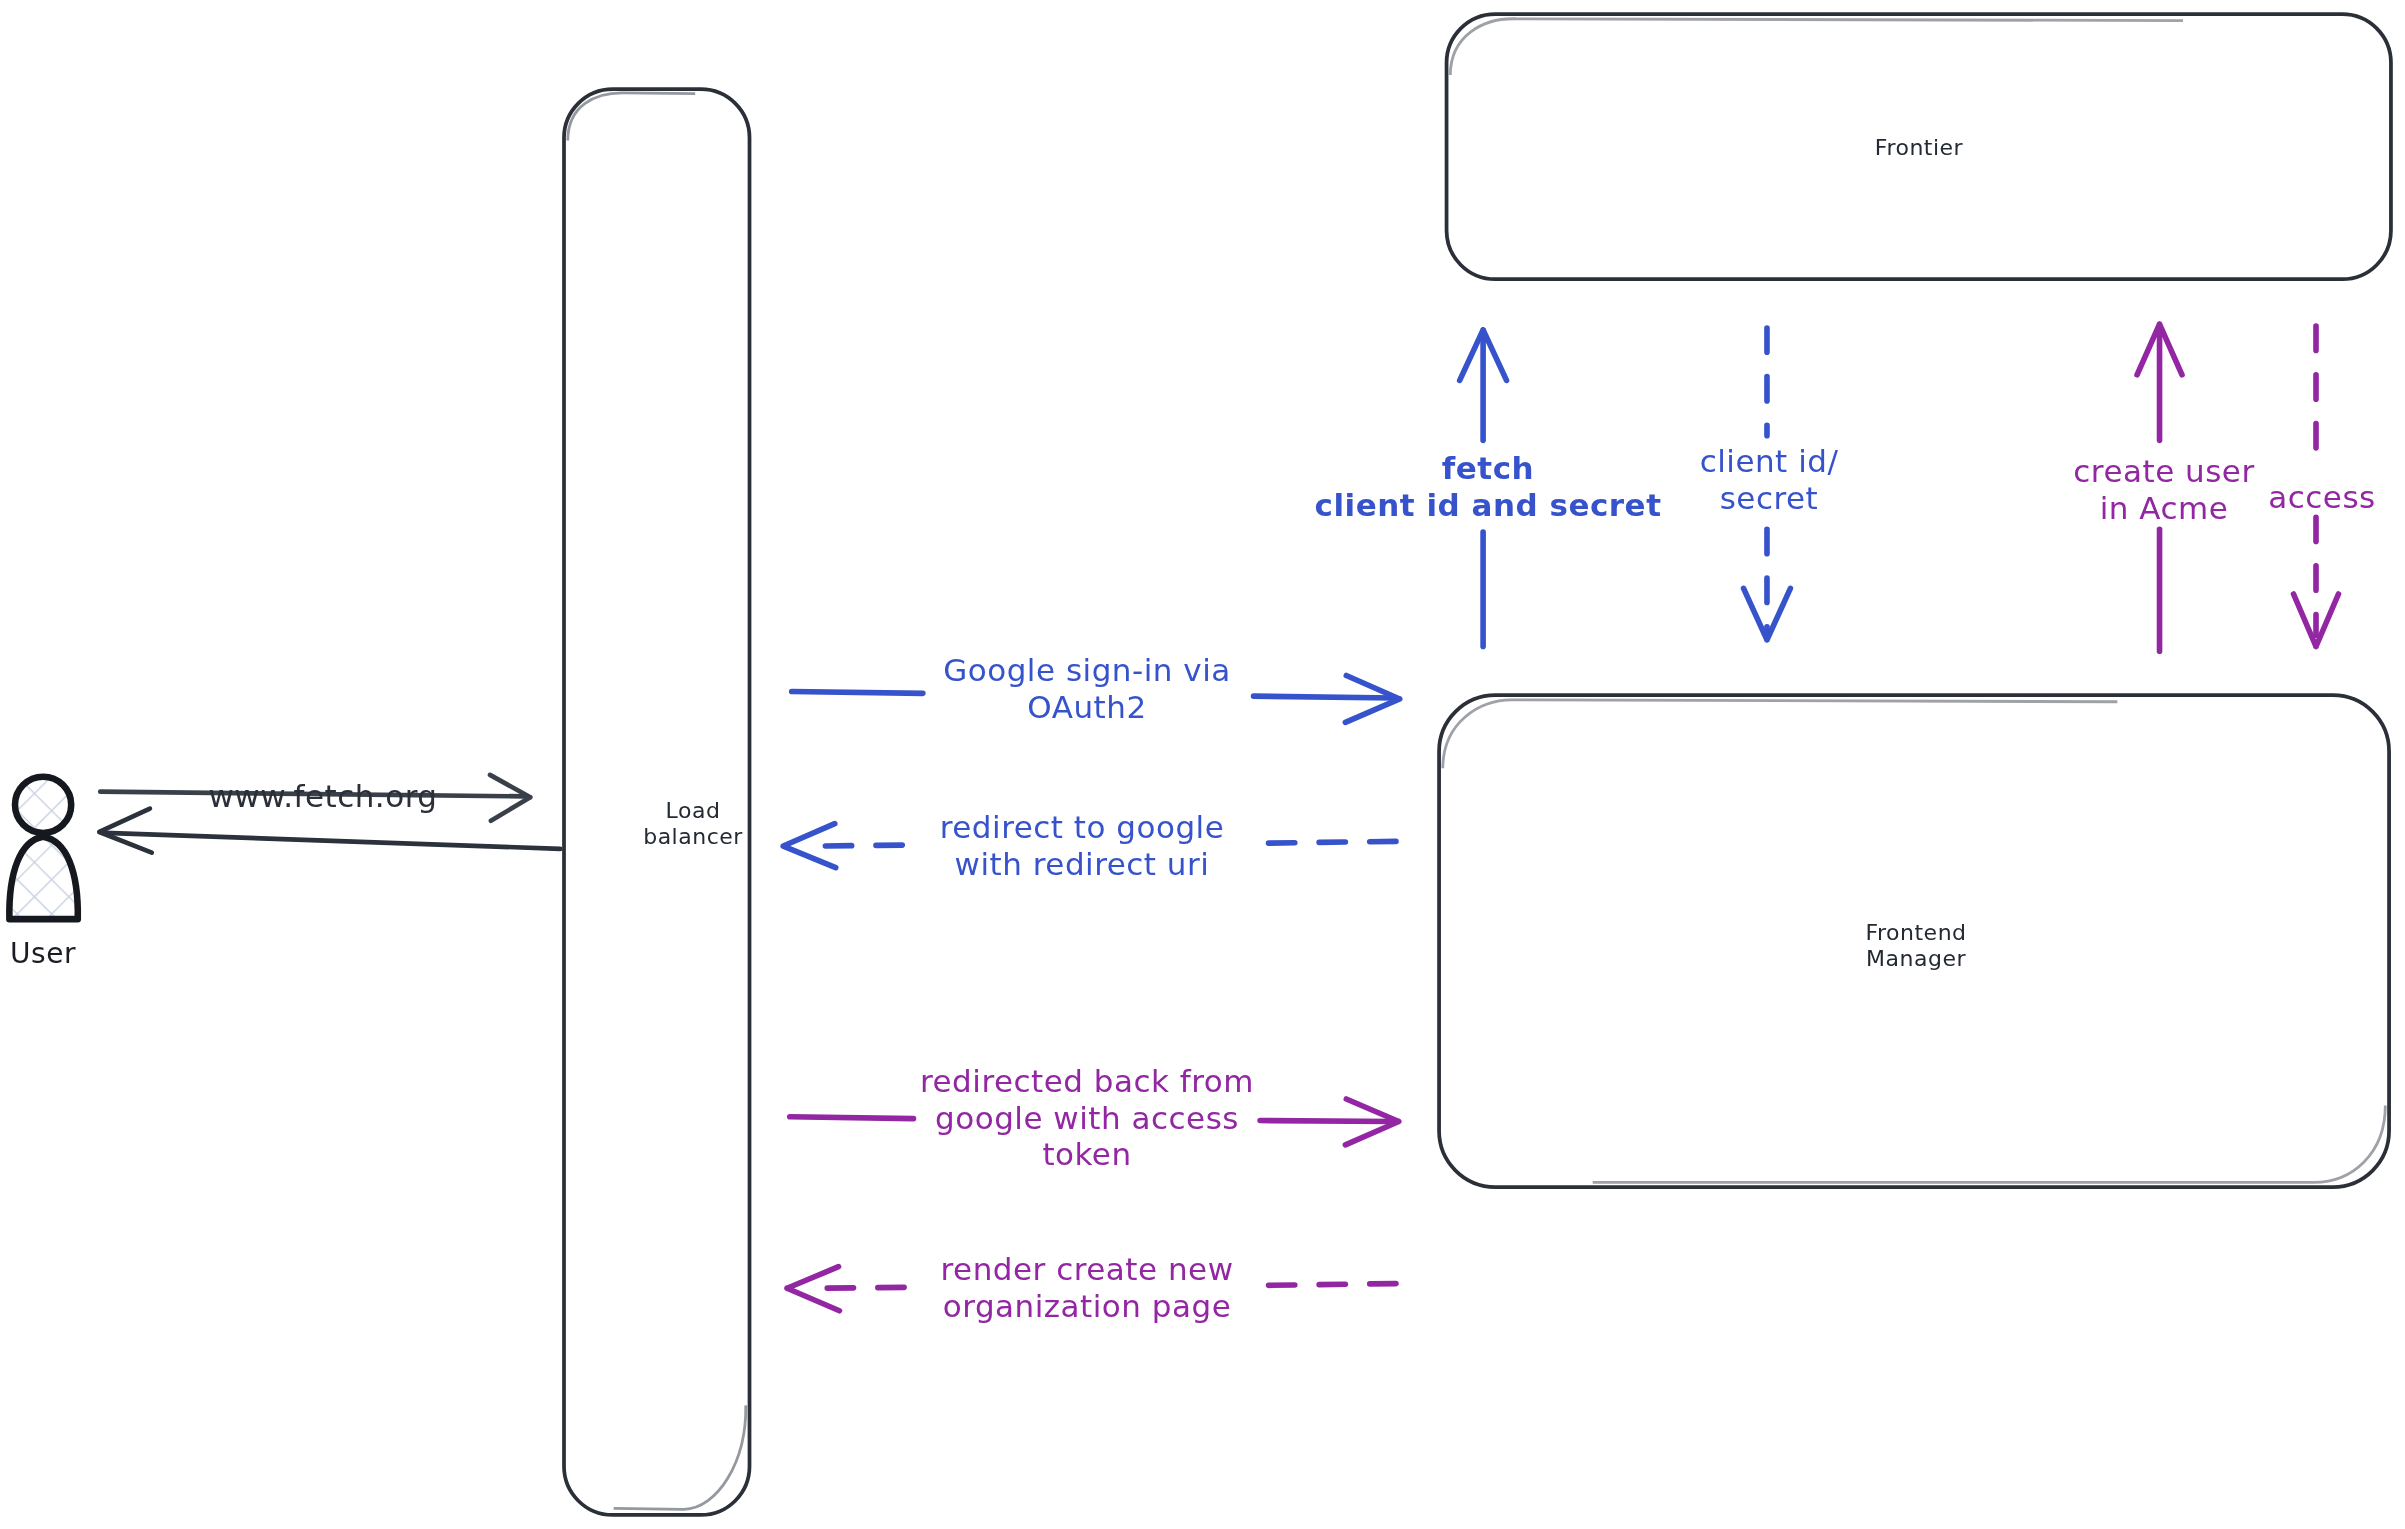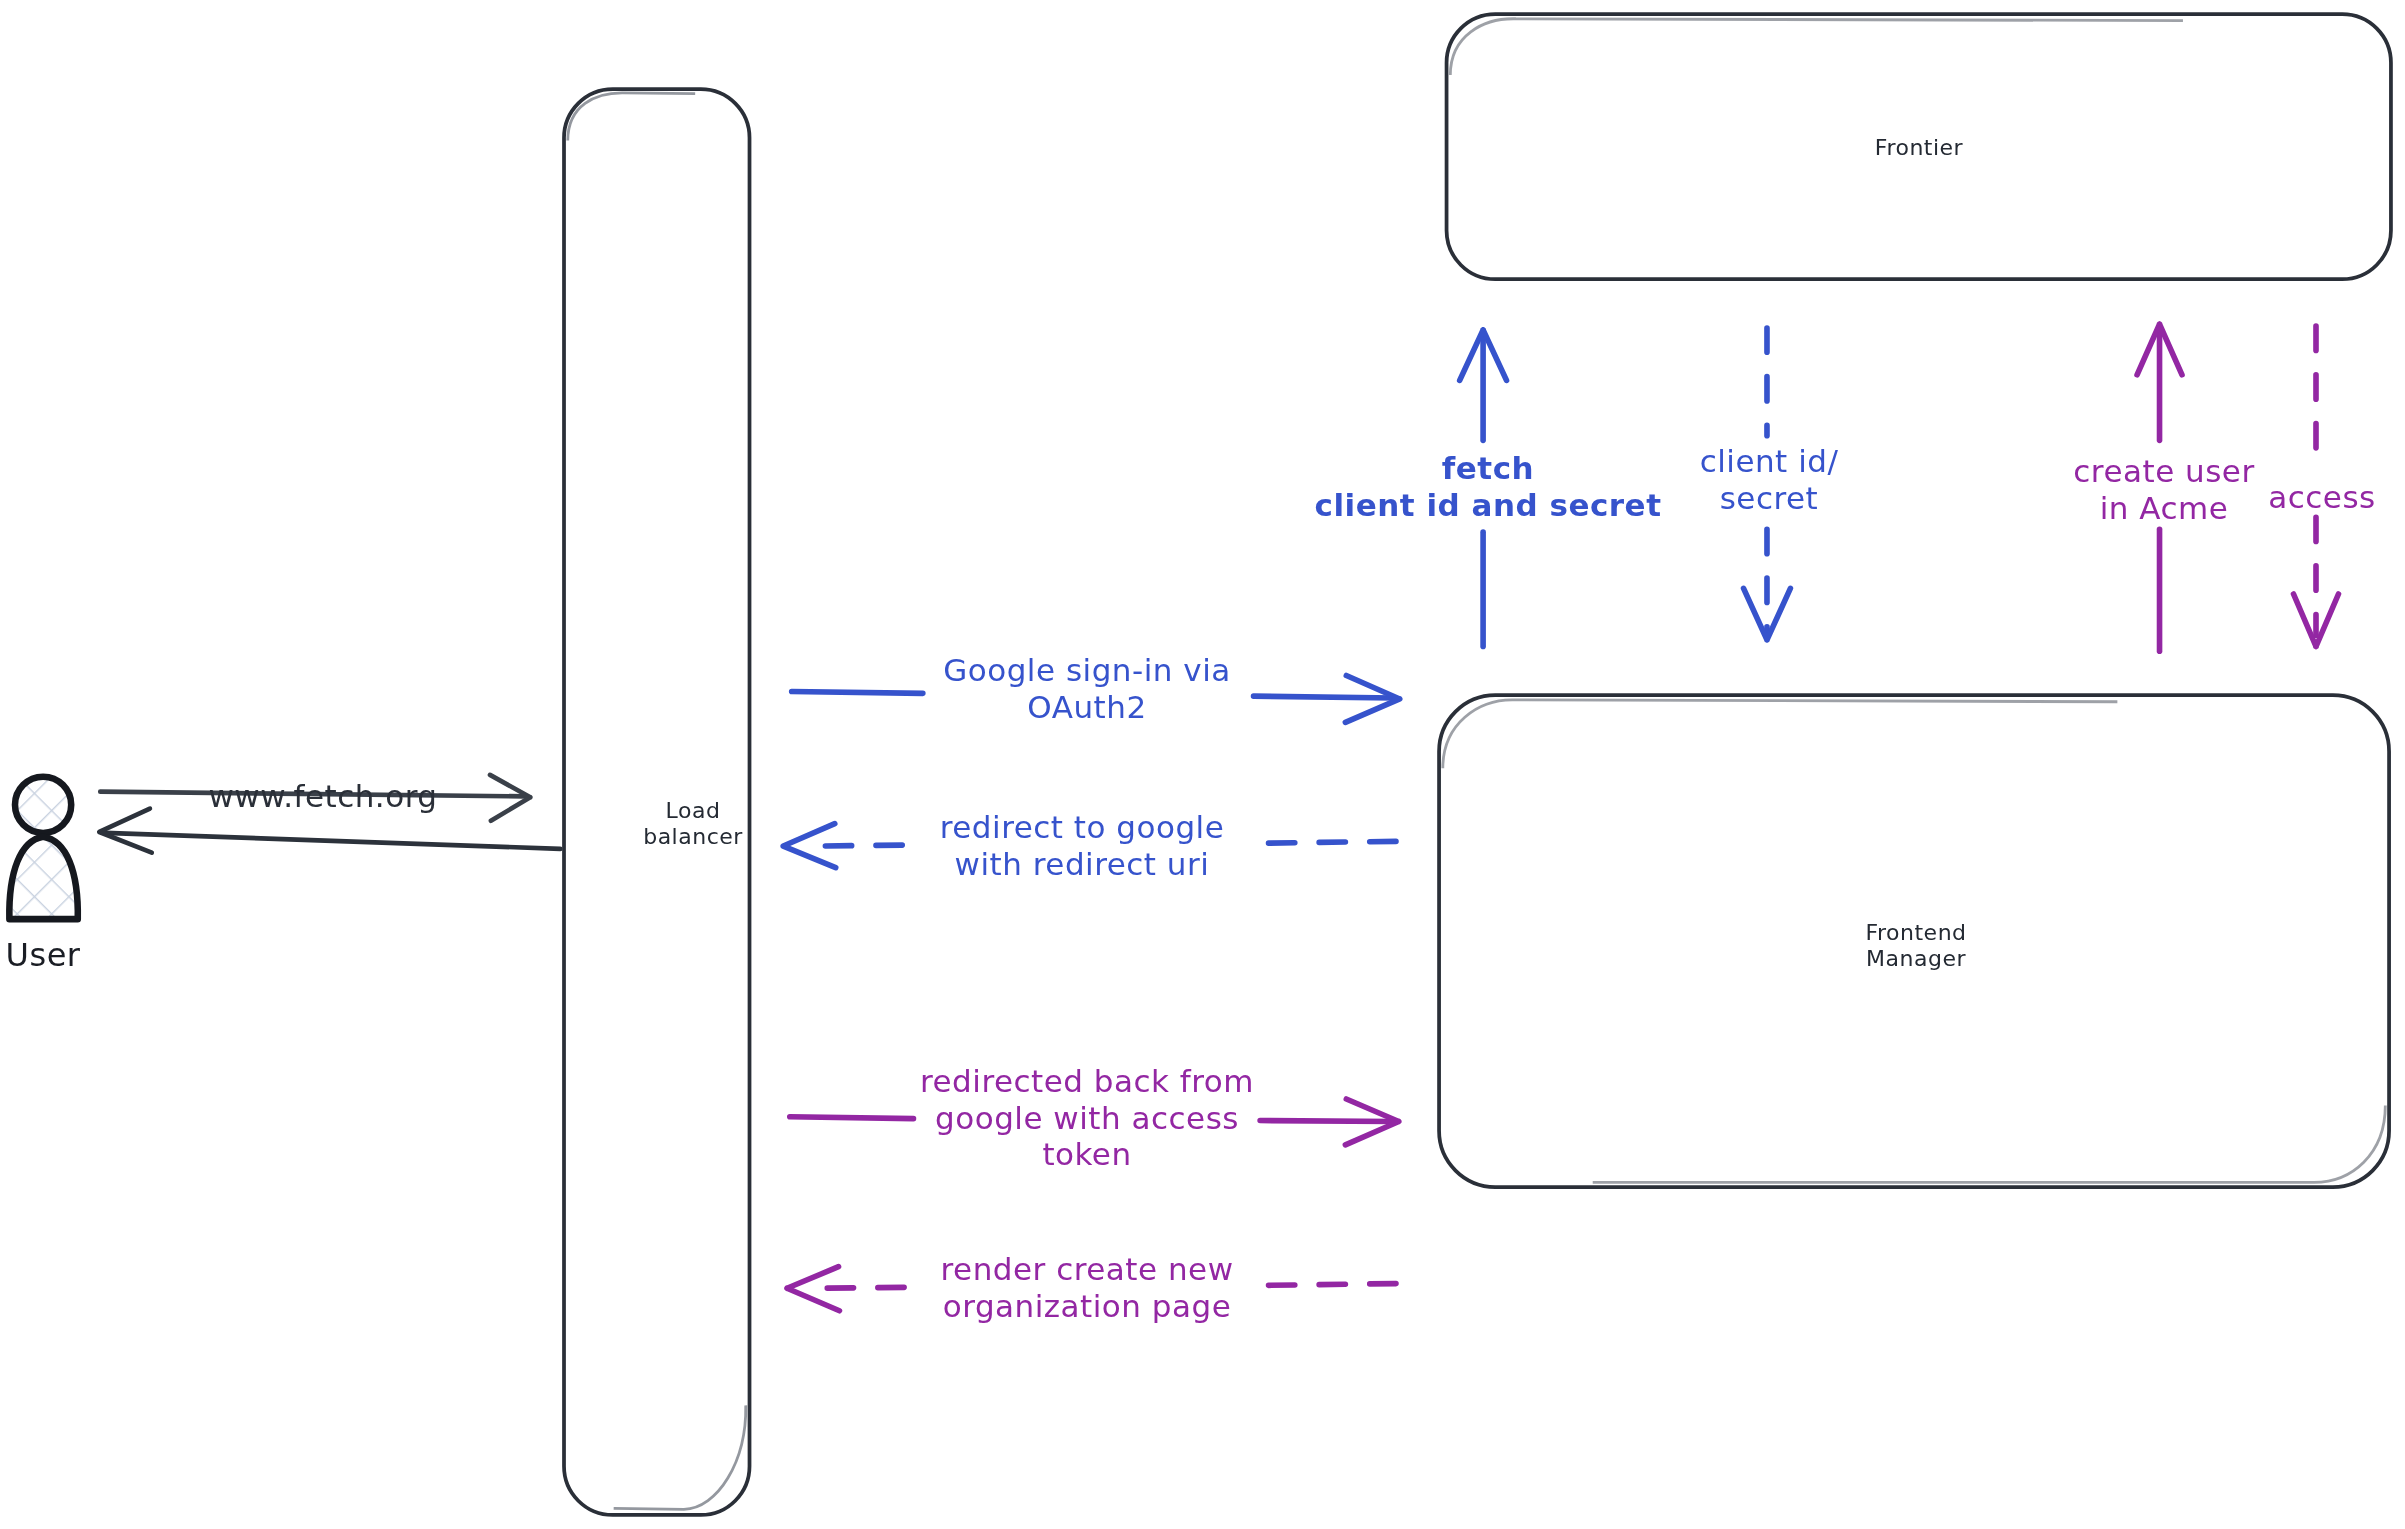--- a/index.html
+++ b/index.html
@@ -25,21 +25,21 @@
   .edge-label{
     font-size:31px;
     text-align:center;
     transform:translate(-50%,-50%);
   }
   .edge-label.blue{color:#3653cc;}
   .edge-label.purple{color:#9327a3;}
   .edge-label.dark{color:#2a2f38;}
   .actor-label{
     color:#1a1d24;
-    font-size:32px;
+    font-size:28px;
     transform:translate(-50%,0);
     text-align:center;
   }
 </style>
 </head>
 <body>
 
 <svg id="canvas" viewBox="0 0 2567 1633" xmlns="http://www.w3.org/2000/svg">
   <defs>
     <pattern id="hatch" width="26" height="26" patternTransform="rotate(45)" patternUnits="userSpaceOnUse">

